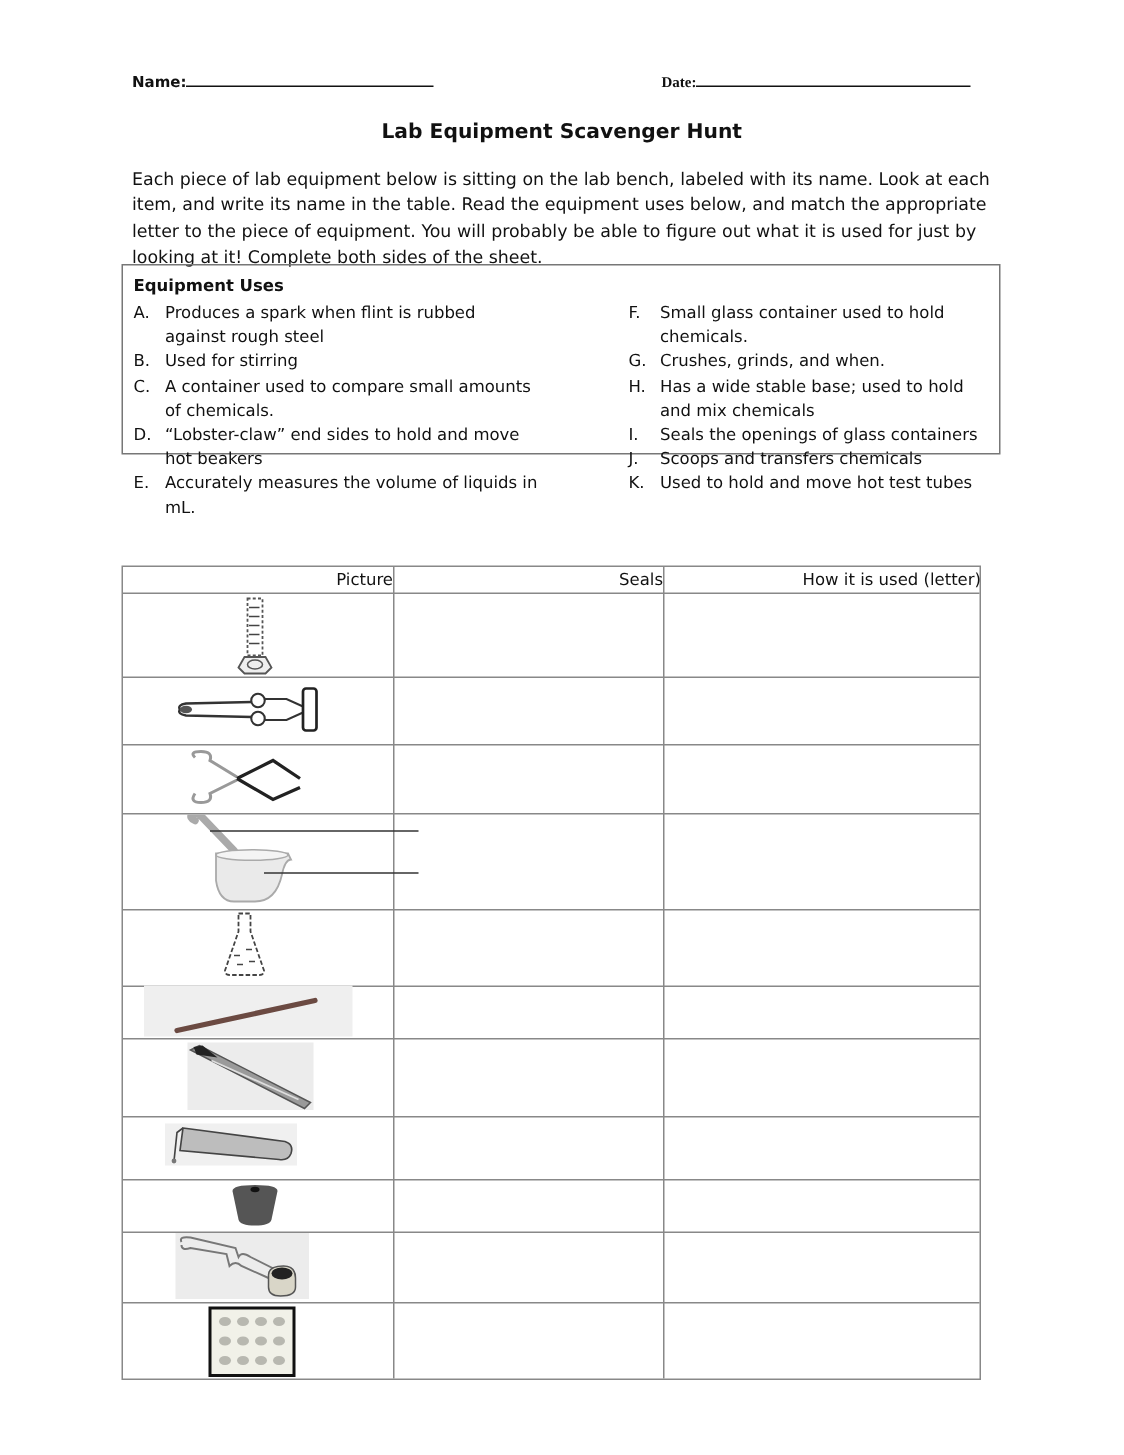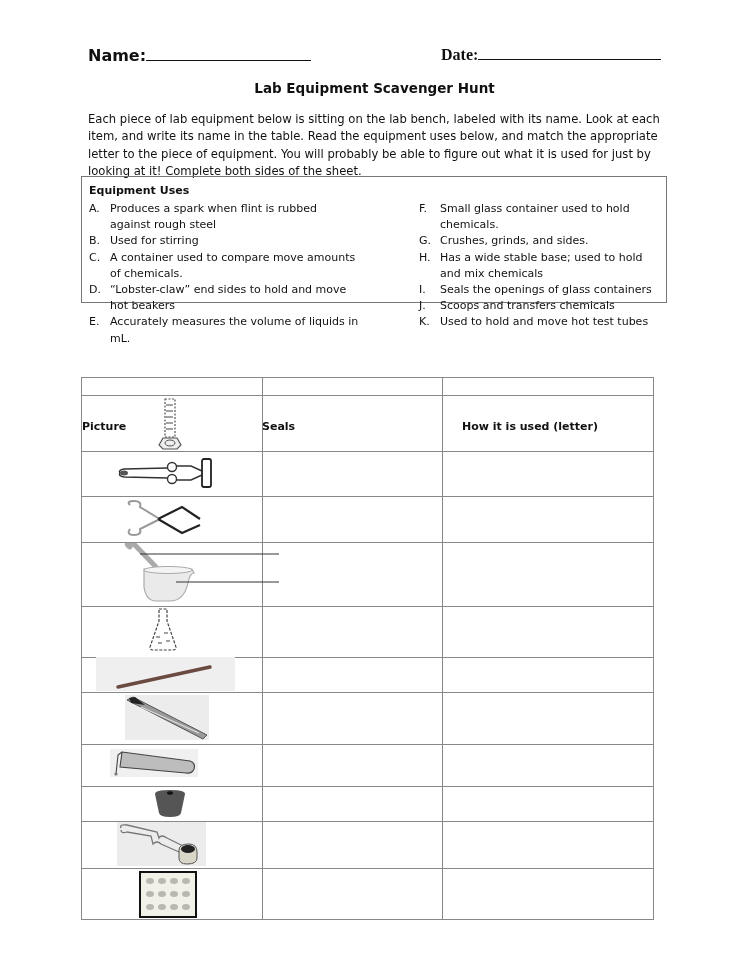--- a/index.html
+++ b/index.html
@@ -1,33 +1,33 @@
 <!DOCTYPE html>
 <html><head>
 <meta charset="utf-8">
 <style>
   html, body { margin:0; padding:0; background:#ffffff; }
   body { width:749px; height:970px; position:relative; overflow:hidden;
          font-family:"DejaVu Sans", sans-serif; color:#111; }
   .abs { position:absolute; }
-  .hdr { font-size:16px; font-weight:bold; top:46px; letter-spacing:0; }
+  .hdr { font-size:10px; font-weight:bold; top:46px; letter-spacing:0; }
   .hdr .blank { display:inline-block; border-bottom:1px solid #111; vertical-align:baseline; height:11px; }
   .title { top:80px; left:0; width:749px; text-align:center; font-size:13.5px; font-weight:bold; }
   .intro { top:99px; left:88px; width:580px; font-size:11.6px; line-height:17.3px;margin-top:12px; }
   .uses-box { left:81px; top:176px; width:586px; height:127px; border:1.5px solid #777;
               box-sizing:border-box; }
   .uses-title { left:7px; top:7px; font-size:11px; font-weight:bold; }
   .uses-col { font-size:11px; line-height:16.2px; }
   .uses-col .item { display:flex; }
   .uses-col .ltr { width:21px; flex:none; }
   .uses-col .txt { flex:1; }
   .tbl { left:81px; top:377px; width:573px; height:543px; border:1.5px solid #888; box-sizing:border-box; }
   .vline { position:absolute; top:0; bottom:0; width:1px; background:#888; }
   .hline { position:absolute; left:0; right:0; height:1px; background:#888; }
-  .th { position:absolute; top:2px; font-size:11px; font-weight:bold; text-align:left;margin-top:40px; }
+  .th { position:absolute; top:2px; font-size:11px; font-weight:normal; text-align:right; }
   .cell { position:absolute; }
   .pic { position:absolute; }
 </style>
 </head>
 <body>
 
 <div class="abs hdr" style="left:88px;">
   <span>Name:</span><span class="blank" style="width:165px;"></span>
 </div>
 <div class="abs hdr" style="left:441px;font-family:Liberation Serif, serif;">
@@ -43,39 +43,39 @@
     <div class="item">
         <span class="ltr">A.</span>
         <span class="txt">Produces a spark when flint is rubbed against rough steel</span>
       </div>
     <div class="item">
         <span class="ltr">B.</span>
         <span class="txt">Used for stirring</span>
       </div>
     <div class="item">
         <span class="ltr">C.</span>
-        <span class="txt">A container used to compare move amounts of chemicals.</span>
+        <span class="txt">A container used to compare small amounts of chemicals.</span>
       </div>
     <div class="item">
         <span class="ltr">D.</span>
         <span class="txt">“Lobster-claw” end sides to hold and move hot beakers</span>
       </div>
     <div class="item">
         <span class="ltr">E.</span>
         <span class="txt">Accurately measures the volume of liquids in mL.</span>
       </div>
   </div>
   <div class="abs uses-col" style="left:337px; top:24px; width:245px;">
     <div class="item">
         <span class="ltr">F.</span>
         <span class="txt">Small glass container used to hold chemicals.</span>
       </div>
     <div class="item">
         <span class="ltr">G.</span>
-        <span class="txt">Crushes, grinds, and sides.</span>
+        <span class="txt">Crushes, grinds, and when.</span>
       </div>
     <div class="item">
         <span class="ltr">H.</span>
         <span class="txt">Has a wide stable base; used to hold and mix chemicals</span>
       </div>
     <div class="item">
         <span class="ltr">I.</span>
         <span class="txt">Seals the openings of glass containers</span>
       </div>
     <div class="item">
@@ -101,21 +101,21 @@
   <div class="hline" style="top:228px;"></div>
   <div class="hline" style="top:279px;"></div>
   <div class="hline" style="top:314px;"></div>
   <div class="hline" style="top:366px;"></div>
   <div class="hline" style="top:408px;"></div>
   <div class="hline" style="top:443px;"></div>
   <div class="hline" style="top:490px;"></div>
 
   <div class="th" style="left:0; width:180px;">Picture</div>
   <div class="th" style="left:180px; width:180px;">Seals</div>
-  <div class="th" style="left:380px; width:212px;">How it is used (letter)</div>
+  <div class="th" style="left:360px; width:212px;">How it is used (letter)</div>
 
   <div class="cell" style="left:181px; top:18px; width:179px; height:55px;"></div>
   <div class="cell" style="left:361px; top:18px; width:211px; height:55px;"></div>
   <div class="cell" style="left:181px; top:74px; width:179px; height:44px;"></div>
   <div class="cell" style="left:361px; top:74px; width:211px; height:44px;"></div>
   <div class="cell" style="left:181px; top:119px; width:179px; height:45px;"></div>
   <div class="cell" style="left:361px; top:119px; width:211px; height:45px;"></div>
   <div class="cell" style="left:181px; top:165px; width:179px; height:63px;"></div>
   <div class="cell" style="left:361px; top:165px; width:211px; height:63px;"></div>
   <div class="cell" style="left:181px; top:229px; width:179px; height:50px;"></div>

